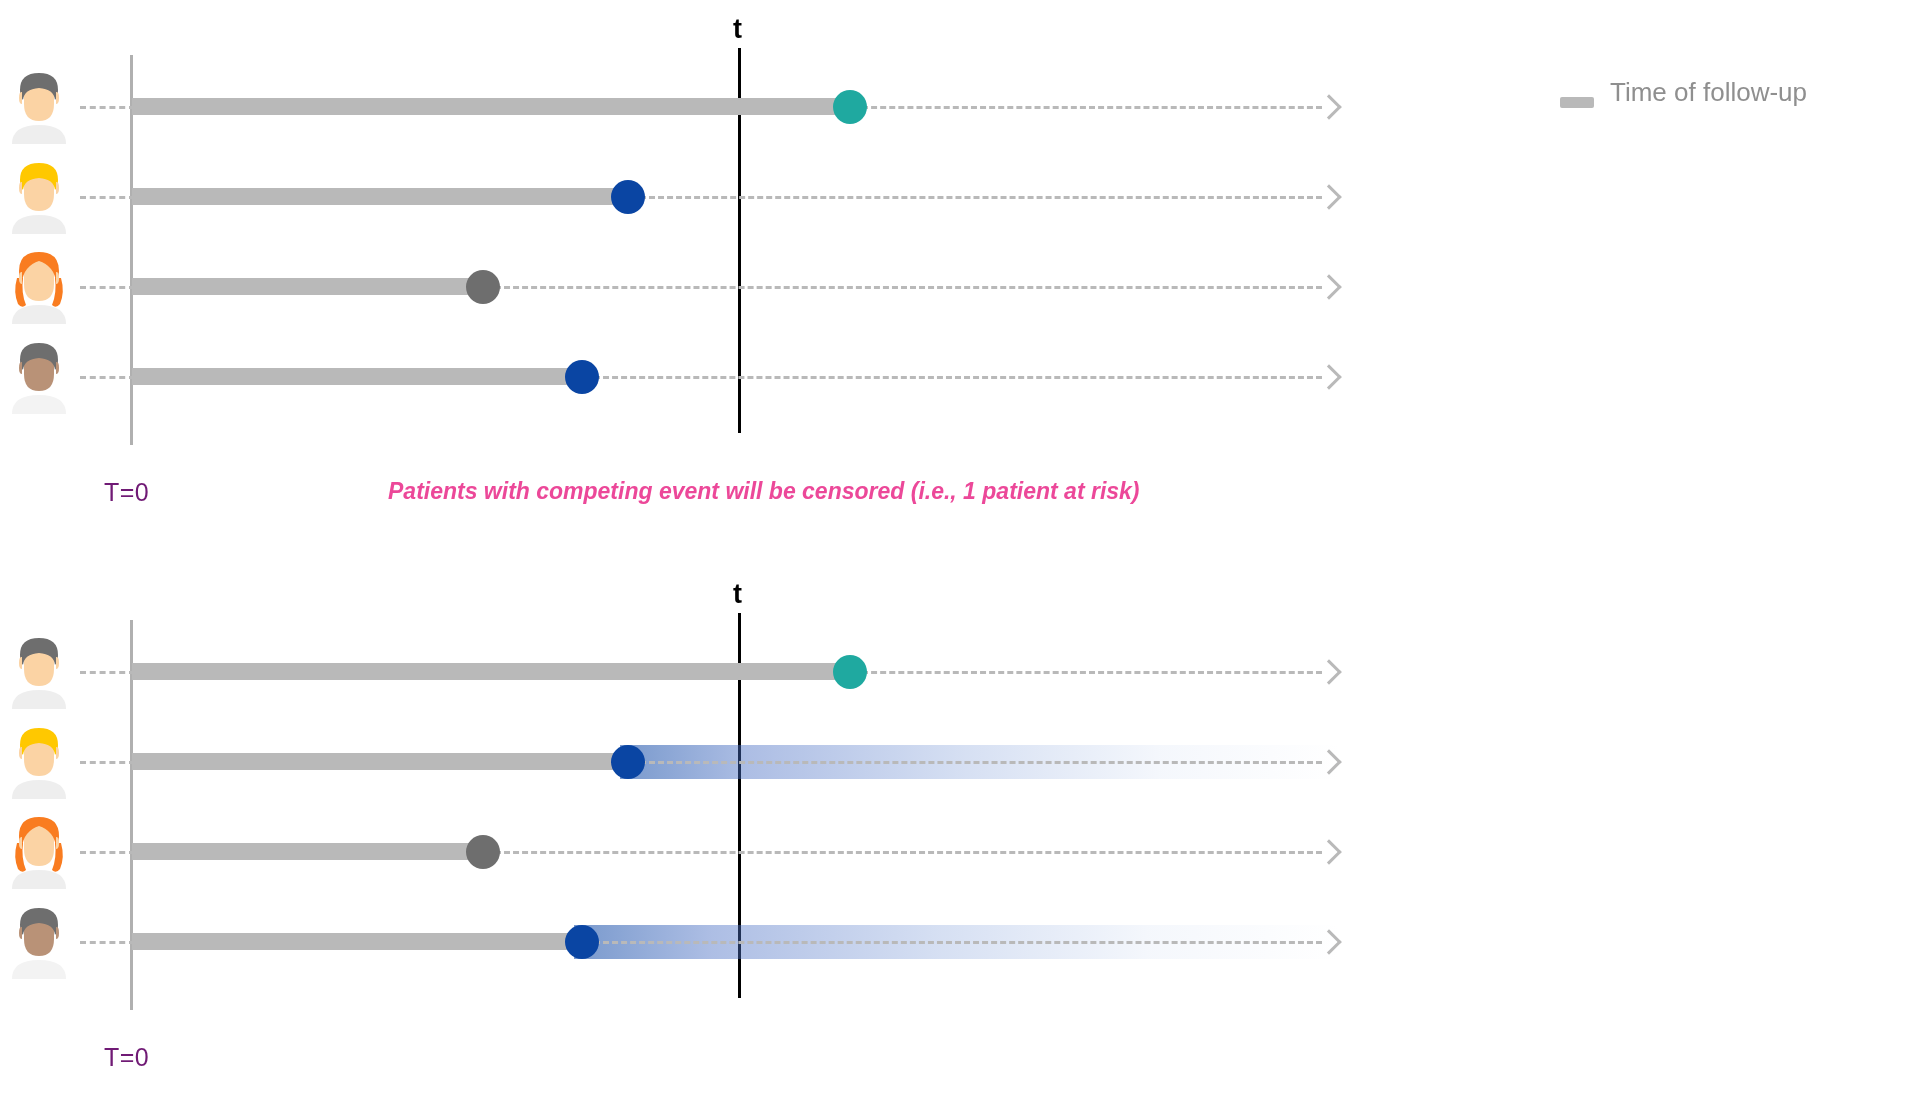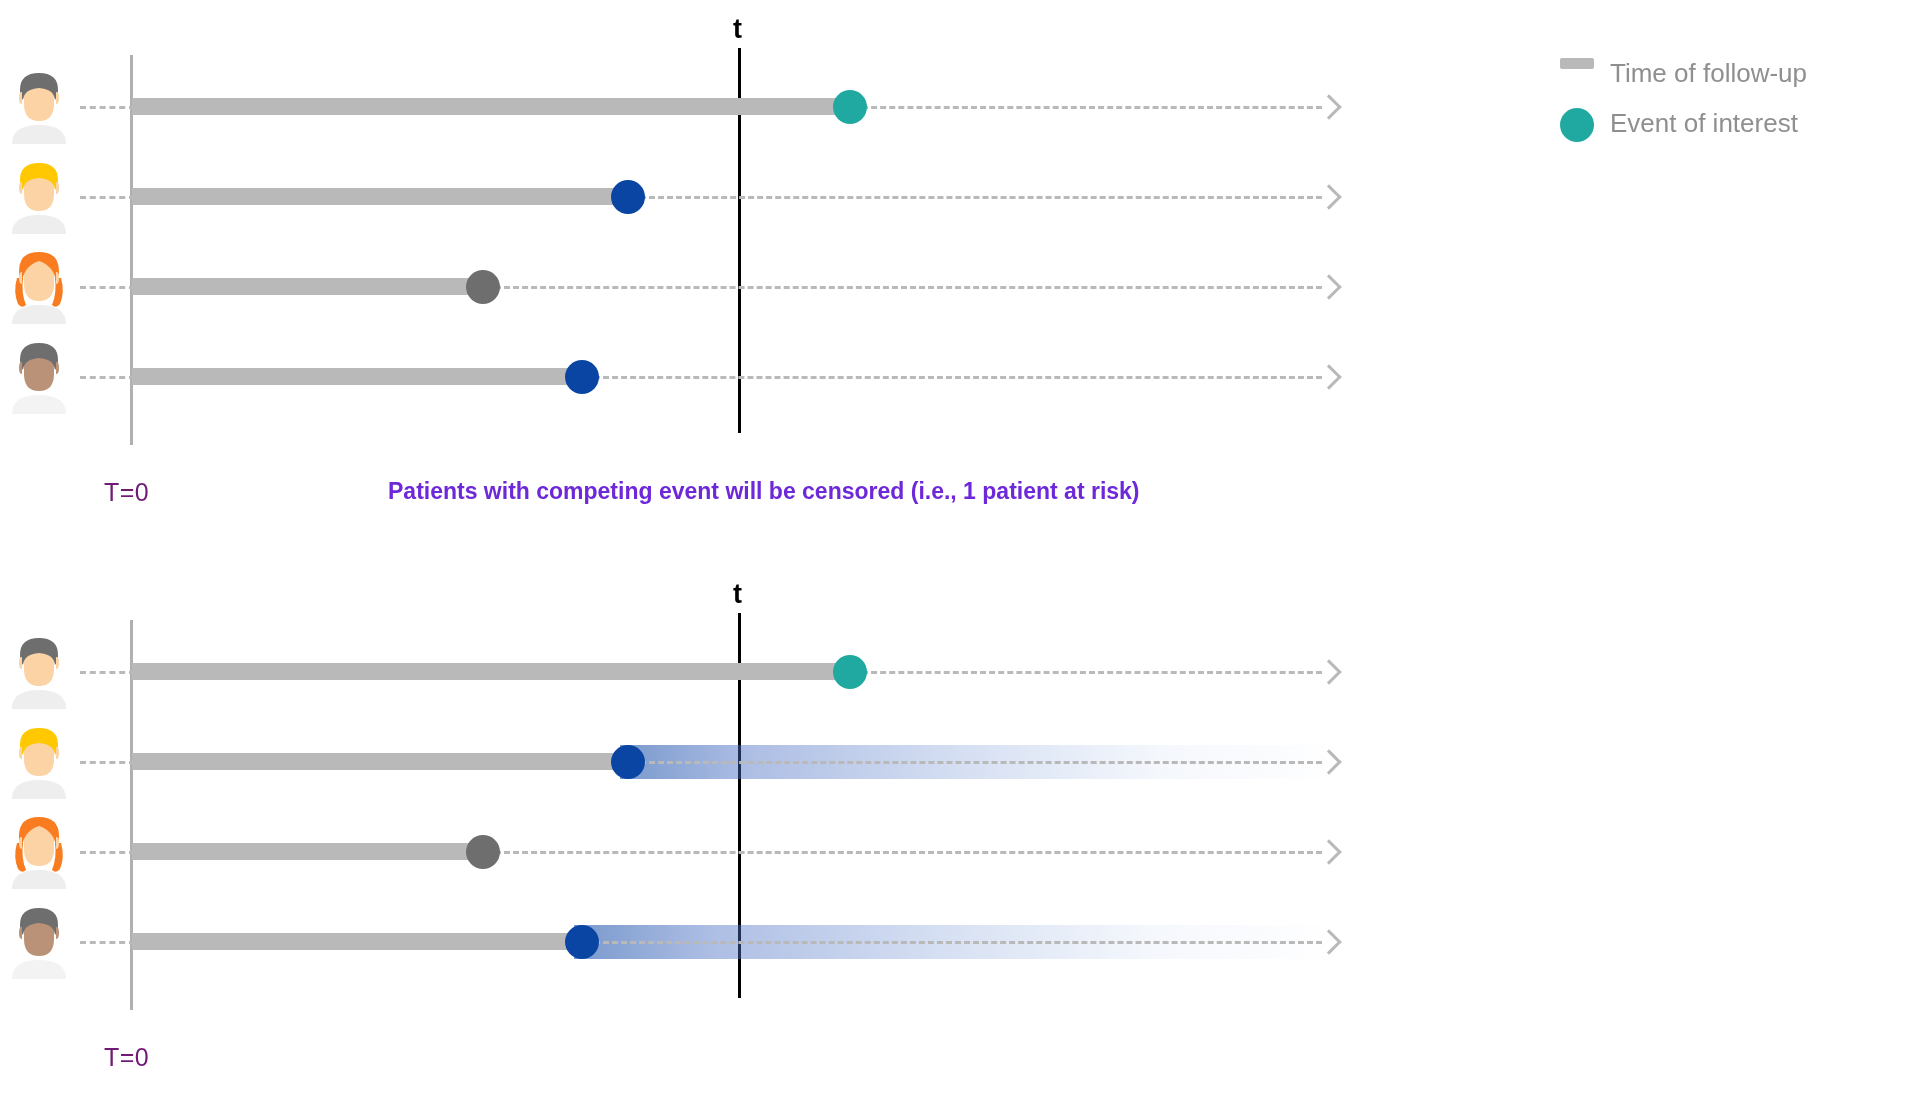--- a/index.html
+++ b/index.html
@@ -99,36 +99,37 @@
   .trail {
     position: absolute;
     height: 34px;
     border-radius: 0 0 0 0;
   }
 
   
   .caption {
     position: absolute;
     font-size: 23px;
+    font-style: italic;
     font-weight: bold;
-    color: #6d28d9;
+    color: #ec4899;
     white-space: nowrap;
     font-stretch: condensed;
   }
 
   
   #legend {
     position: absolute;
     left: 1560px;
     top: 58px;
     width: 340px;
   }
   .legend-item {
     display: flex;
-    align-items: flex-start;
+    align-items: flex-end;
     height: 50px;
   }
   .legend-swatch {
     width: 34px;
     height: 34px;
     border-radius: 50%;
     flex: 0 0 34px;
     margin-right: 16px;
   }
   .legend-swatch.line-swatch {
@@ -318,19 +319,15 @@
       <div class="dot sz" style="left:565px; top:32px; background:#0a45a3;"></div>
     </div>
 
   </div>
 
   <div id="legend">
     <div class="legend-item">
       <div class="legend-swatch line-swatch" style="background:#b9b9b9;"></div>
       <div class="legend-label">Time of follow-up</div>
     </div>
-    <div class="legend-item">
-      <div class="legend-swatch" style="background:#1fa9a0;"></div>
-      <div class="legend-label">Event of interest</div>
-    </div>
   </div>
 
 </div>
 
 </body></html>

